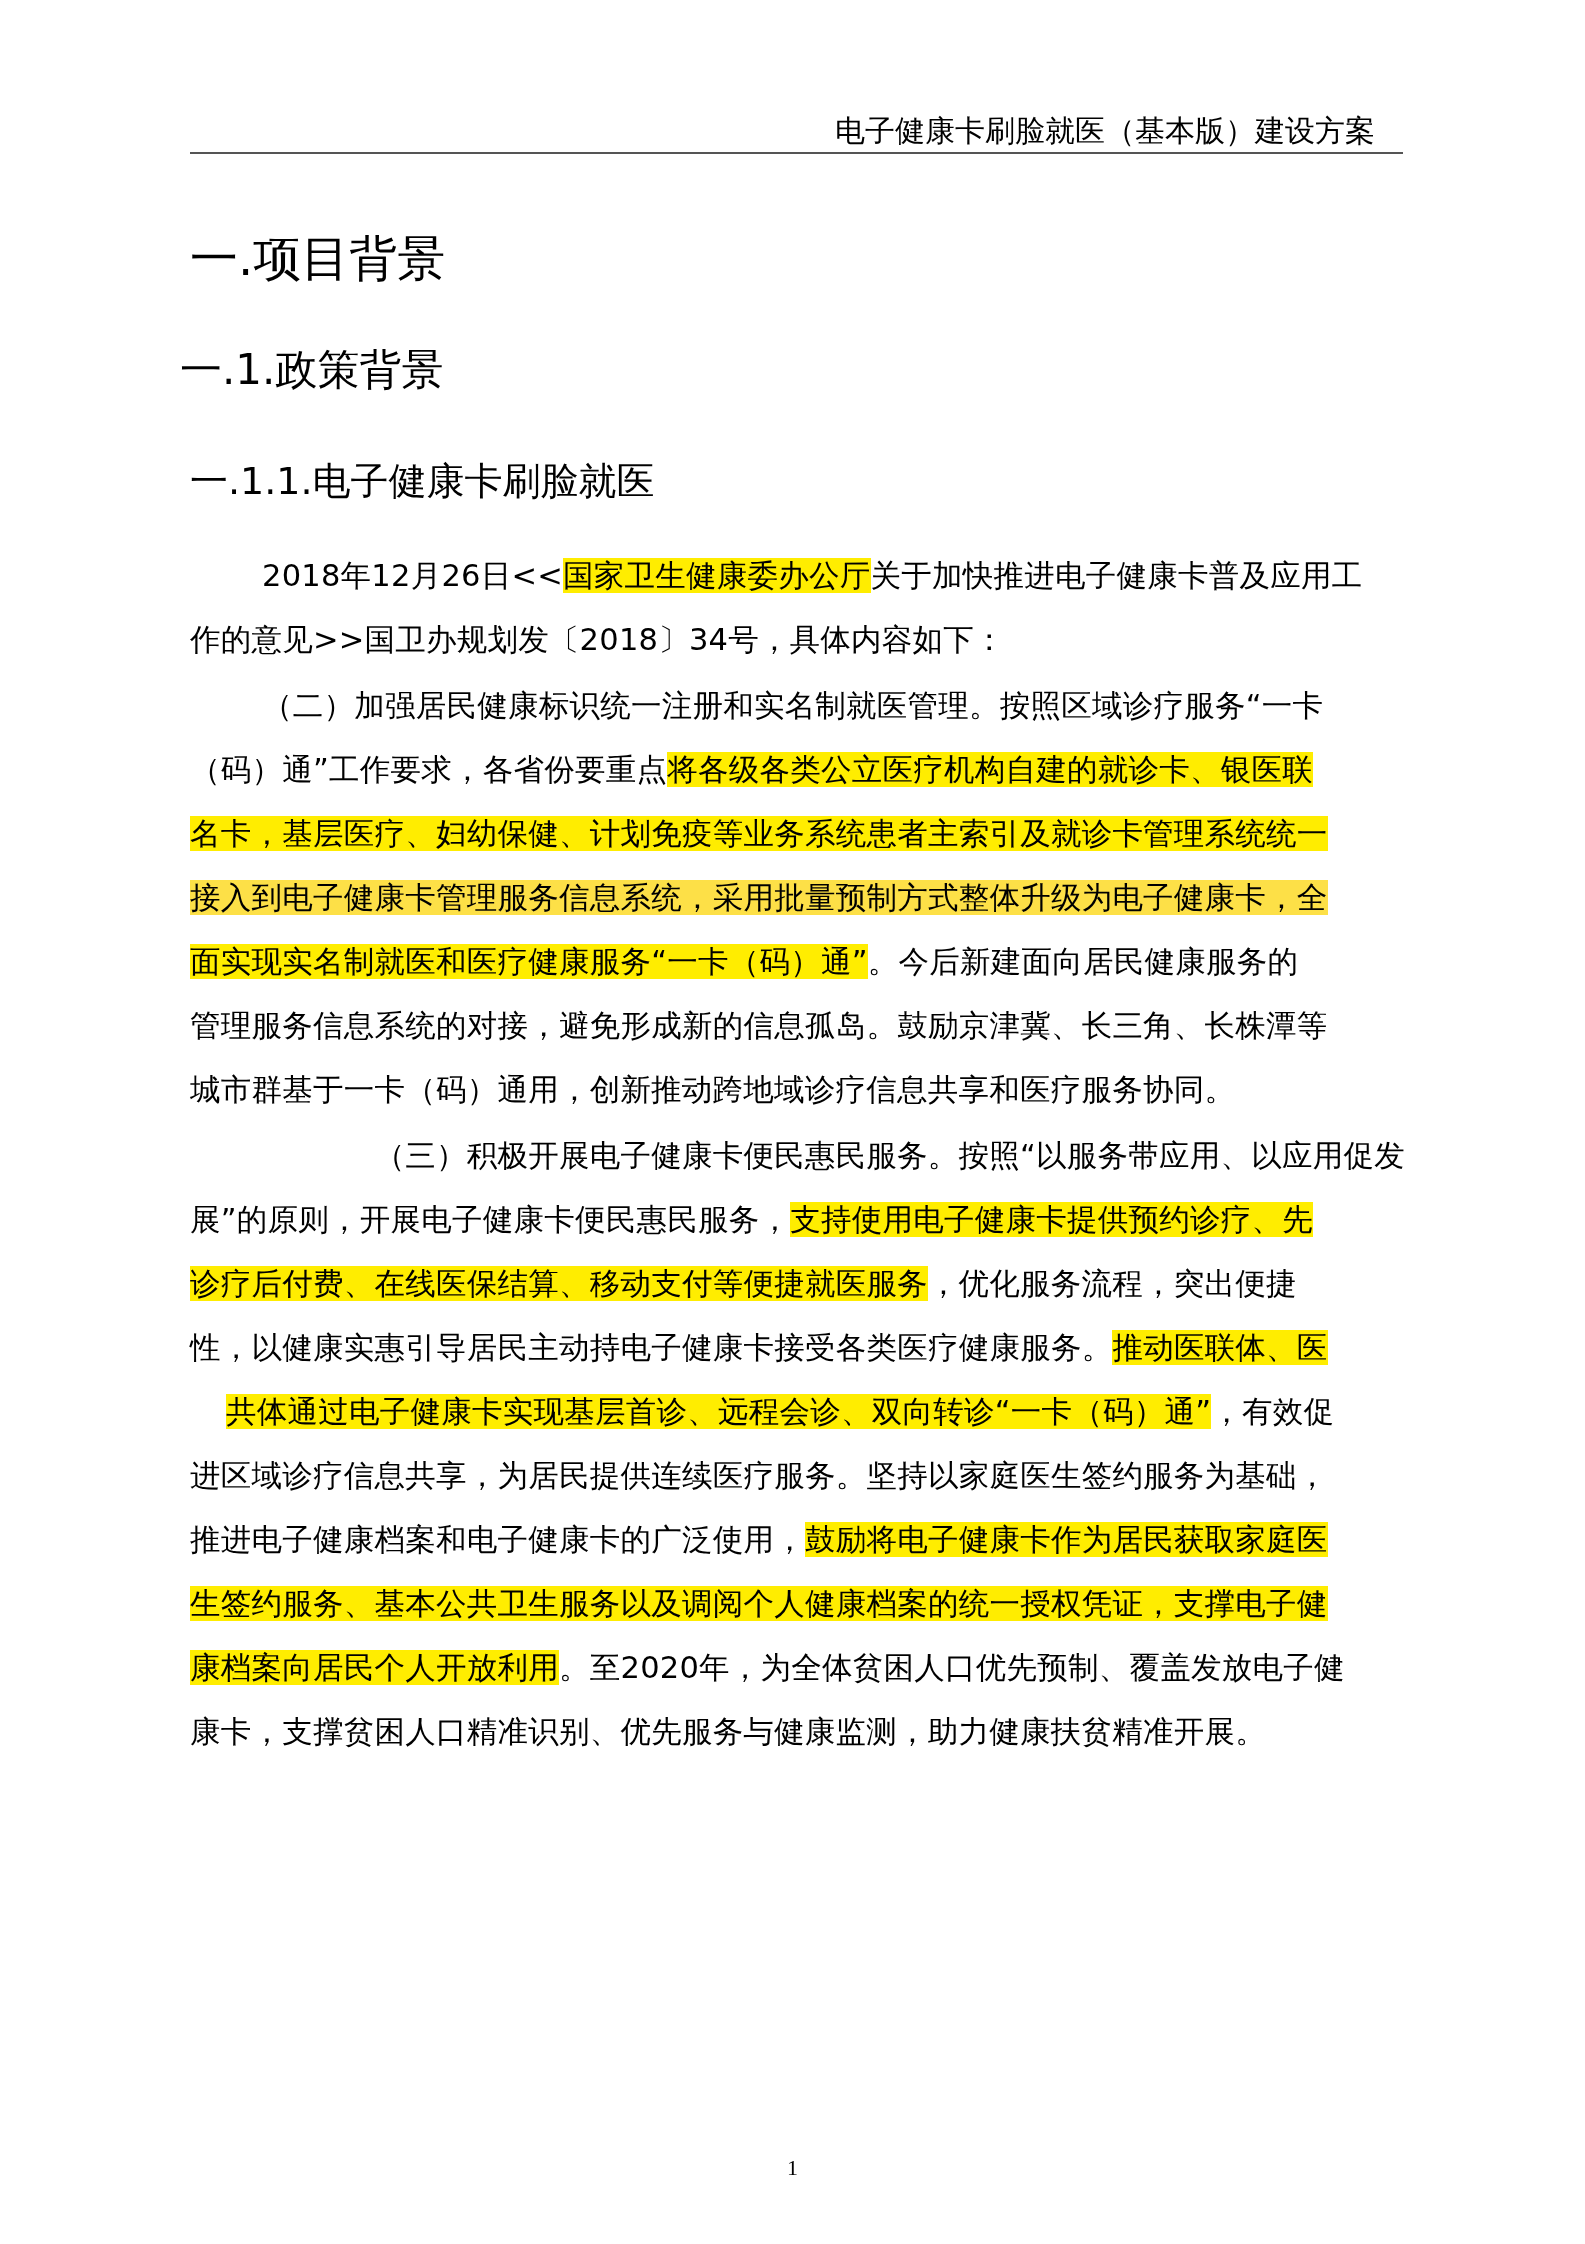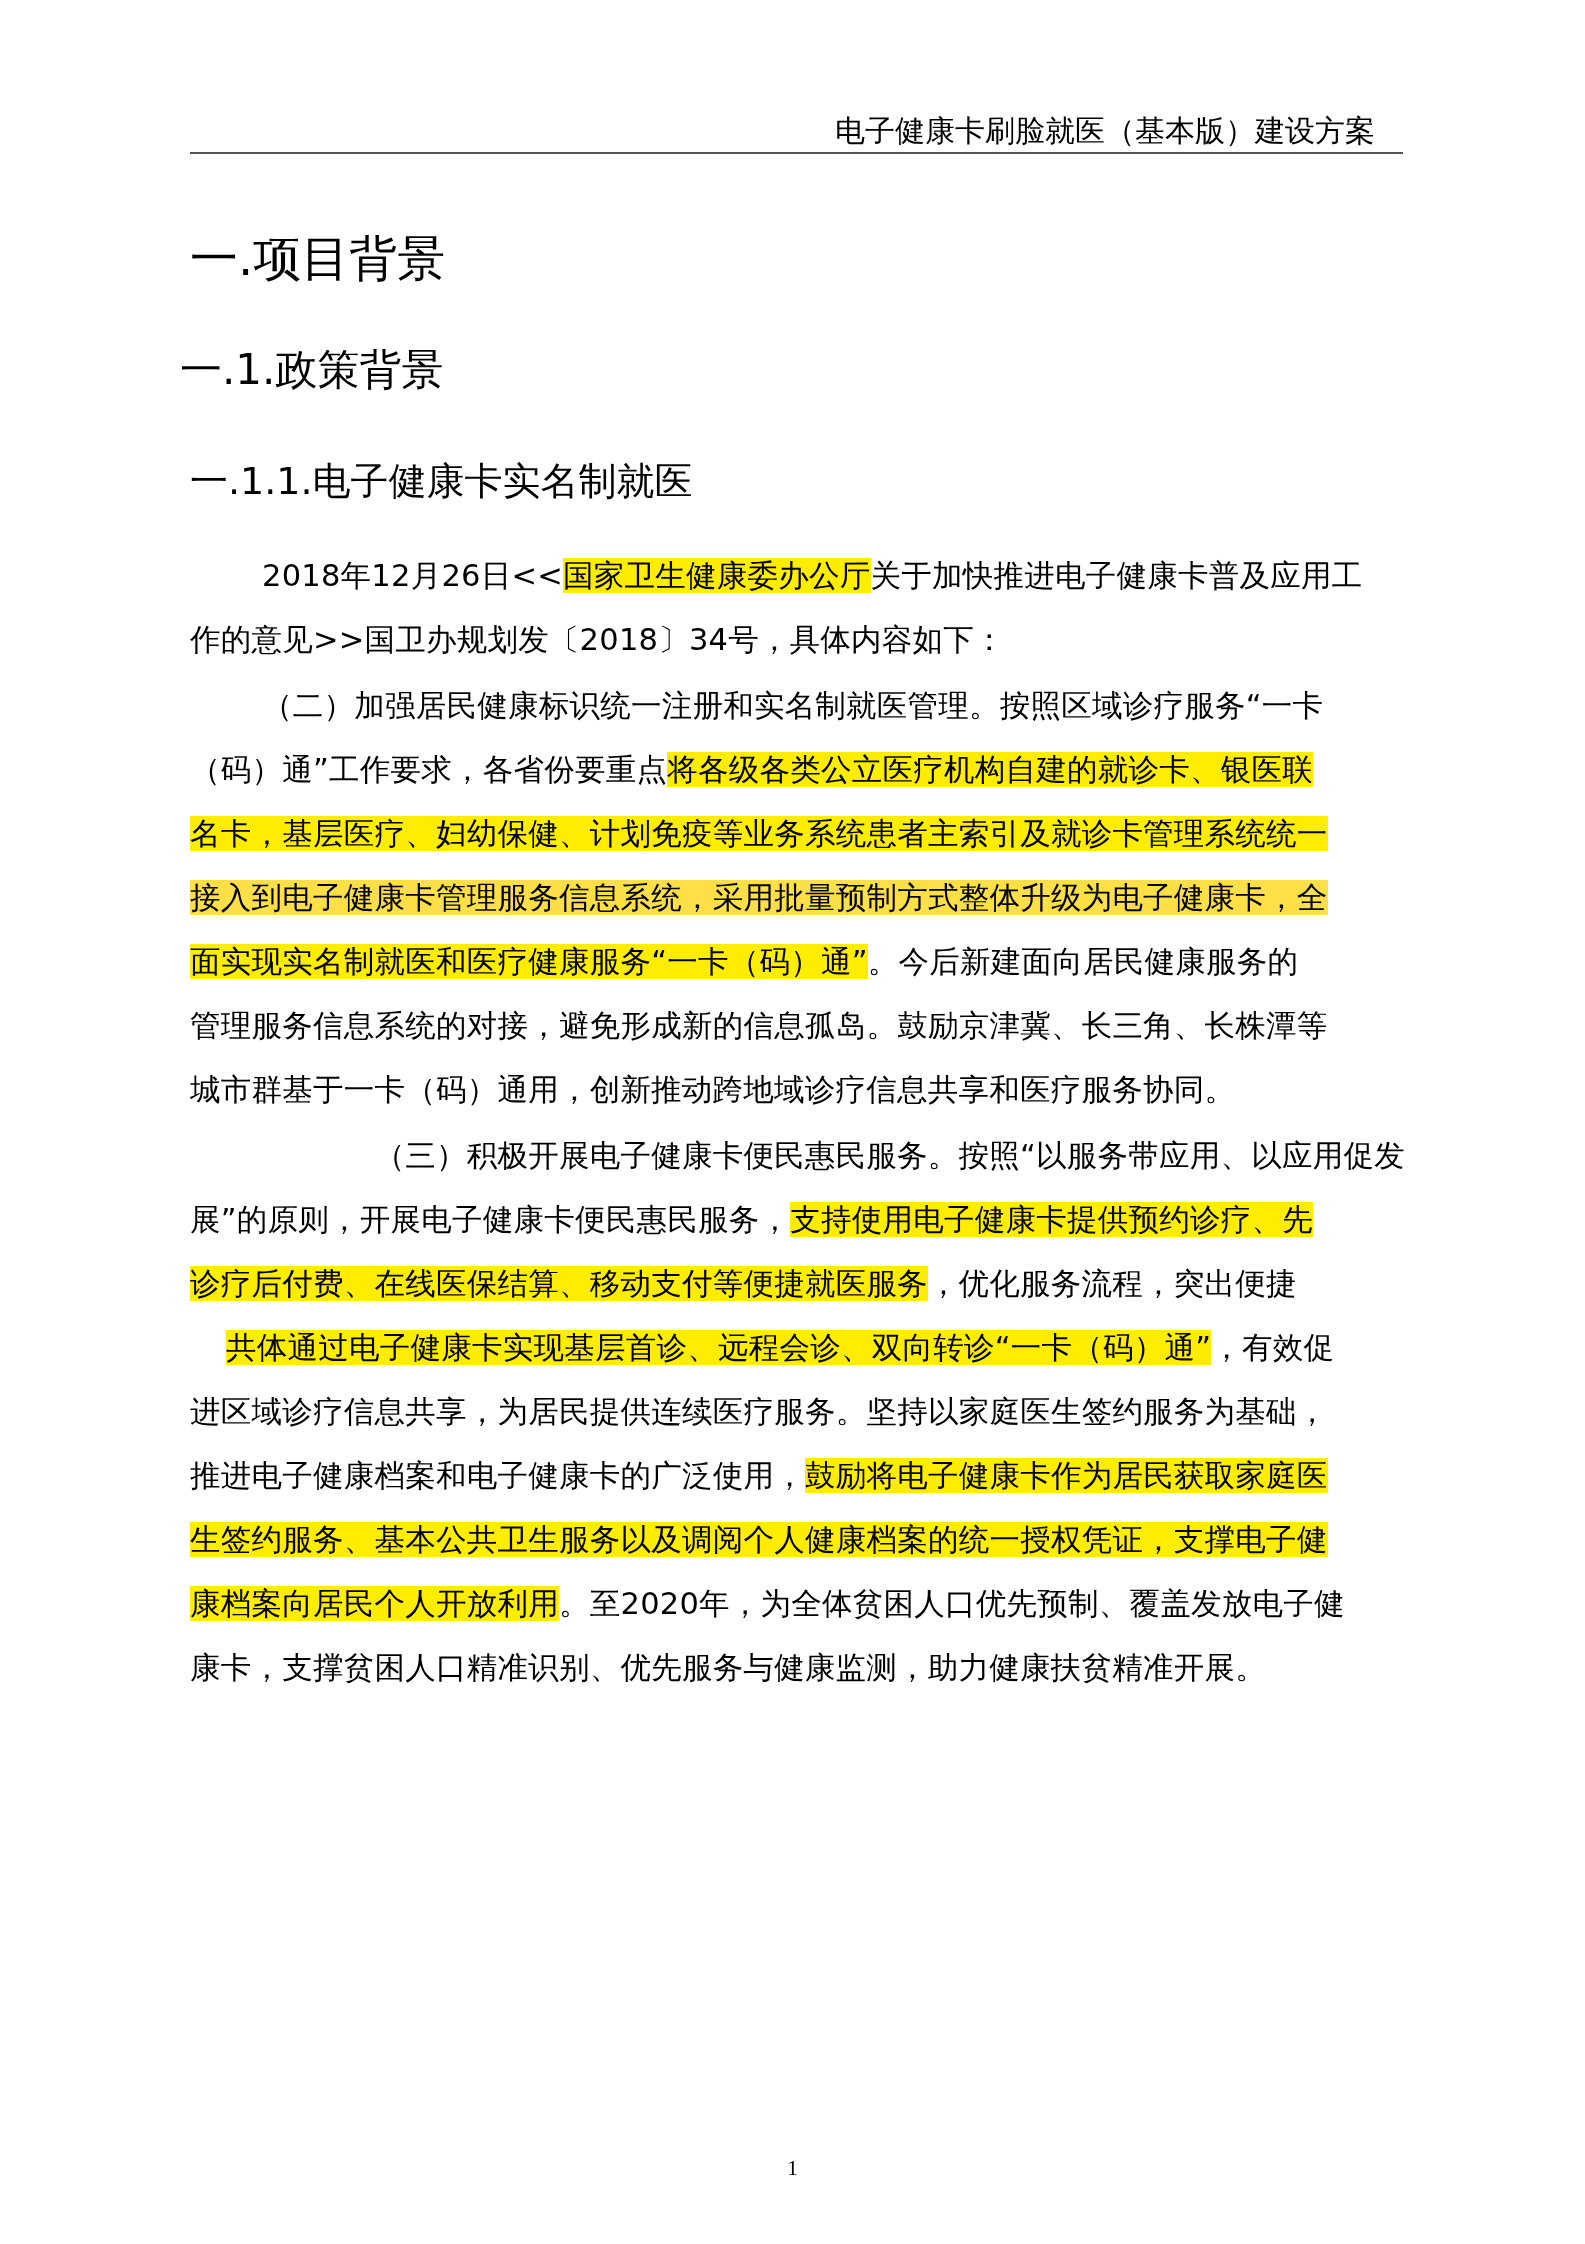--- a/index.html
+++ b/index.html
@@ -21,40 +21,41 @@
 </style>
 </head>
 <body>
 
 <div class="page">
   <div class="header-title">电子健康卡刷脸就医（基本版）建设方案</div>
   <div class="header-rule"></div>
 
   <div class="h1">一.项目背景</div>
   <div class="h2">一.1.政策背景</div>
-  <div class="h3">一.1.1.电子健康卡实名制就医</div>
+  <div class="h3">一.1.1.电子健康卡刷脸就医</div>
 
   <div class="body" id="body-text" style="top:544px;">
       <div class="para">
         <div class="line" style="letter-spacing: 0.248718px;"><span class="indent"></span><span>2018年12月26日&lt;&lt;</span><span class="hl" style="background: rgb(255, 237, 0);">国家卫生健康委办公厅</span><span>关于加快推进电子健康卡普及应用工</span></div>
         <div class="line" style="letter-spacing: 0.231034px;"><span>作的意见&gt;&gt;国卫办规划发〔2018〕34号，具体内容如下：</span></div>
       </div>
       <div class="para">
         <div class="line" style="letter-spacing: 0.242857px;"><span class="indent"></span><span>（二）加强居民健康标识统一注册和实名制就医管理。按照区域诊疗服务“一卡</span></div>
         <div class="line" style="letter-spacing: 0.245946px;"><span>（码）通”工作要求，各省份要重点</span><span class="hl" style="background: rgb(255, 237, 0);">将各级各类公立医疗机构自建的就诊卡、银医联</span></div>
         <div class="line" style="letter-spacing: 0.245946px;"><span class="hl" style="background: rgb(255, 237, 0);">名卡，基层医疗、妇幼保健、计划免疫等业务系统患者主索引及就诊卡管理系统统一</span></div>
         <div class="line" style="letter-spacing: 0.245946px;"><span class="hl" style="background: #fde047;">接入到电子健康卡管理服务信息系统，采用批量预制方式整体升级为电子健康卡，全</span></div>
         <div class="line" style="letter-spacing: 0.245946px;"><span class="hl" style="background: rgb(255, 237, 0);">面实现实名制就医和医疗健康服务“一卡（码）通”</span><span>。今后新建面向居民健康服务的</span></div>
         <div class="line" style="letter-spacing: 0.245946px;"><span>管理服务信息系统的对接，避免形成新的信息孤岛。鼓励京津冀、长三角、长株潭等</span></div>
         <div class="line" style="letter-spacing: 0.241176px;"><span>城市群基于一卡（码）通用，创新推动跨地域诊疗信息共享和医疗服务协同。</span></div>
       </div>
       <div class="para">
         <div class="line" style="letter-spacing: 0.241176px; text-align: right;"><span class="indent"></span><span>（三）积极开展电子健康卡便民惠民服务。按照“以服务带应用、以应用促发</span></div>
         <div class="line" style="letter-spacing: 0.245946px;"><span>展”的原则，开展电子健康卡便民惠民服务，</span><span class="hl" style="background: rgb(255, 237, 0);">支持使用电子健康卡提供预约诊疗、先</span></div>
         <div class="line" style="letter-spacing: 0.244444px;"><span class="hl" style="background: rgb(255, 237, 0);">诊疗后付费、在线医保结算、移动支付等便捷就医服务</span><span>，优化服务流程，突出便捷</span></div>
+        <div class="line" style="letter-spacing: 0.245946px;"><span>性，以健康实惠引导居民主动持电子健康卡接受各类医疗健康服务。</span><span class="hl" style="background: rgb(255, 237, 0);">推动医联体、医</span></div>
         <div class="line" style="letter-spacing: 0.245946px; padding-left: 36px;"><span class="hl" style="background: rgb(255, 237, 0);">共体通过电子健康卡实现基层首诊、远程会诊、双向转诊“一卡（码）通”</span><span>，有效促</span></div>
         <div class="line" style="letter-spacing: 0.245946px;"><span>进区域诊疗信息共享，为居民提供连续医疗服务。坚持以家庭医生签约服务为基础，</span></div>
         <div class="line" style="letter-spacing: 0.245946px;"><span>推进电子健康档案和电子健康卡的广泛使用，</span><span class="hl" style="background: rgb(255, 237, 0);">鼓励将电子健康卡作为居民获取家庭医</span></div>
         <div class="line" style="letter-spacing: 0.245946px;"><span class="hl" style="background: rgb(255, 237, 0);">生签约服务、基本公共卫生服务以及调阅个人健康档案的统一授权凭证，支撑电子健</span></div>
         <div class="line" style="letter-spacing: 0.248718px;"><span class="hl" style="background: rgb(255, 237, 0);">康档案向居民个人开放利用</span><span>。至2020年，为全体贫困人口优先预制、覆盖发放电子健</span></div>
         <div class="line" style="letter-spacing: 0.242857px;"><span>康卡，支撑贫困人口精准识别、优先服务与健康监测，助力健康扶贫精准开展。</span></div>
       </div>
     </div>
 
   <div class="page-number">1</div>

